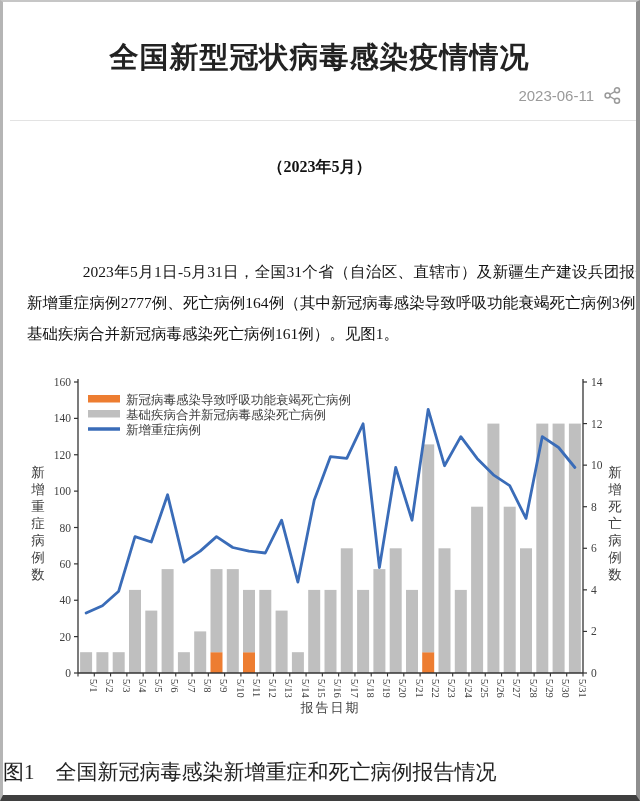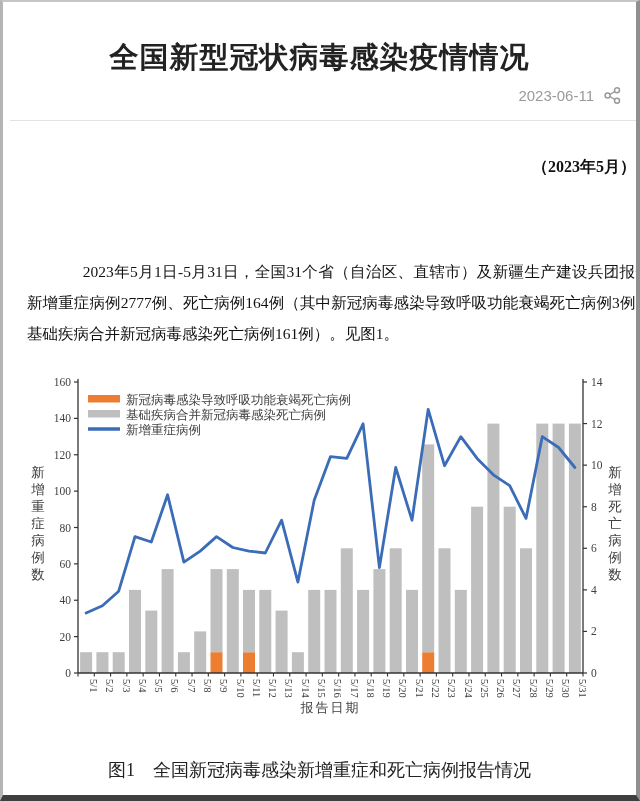--- a/index.html
+++ b/index.html
@@ -14,28 +14,28 @@
     font-family:"Liberation Sans","DejaVu Sans",sans-serif;
     font-size:29px;font-weight:600;letter-spacing:1px;color:#222;
   }
   .meta-row{
     position:absolute;top:84px;right:14px;display:flex;align-items:center;gap:9px;
     font-family:"Liberation Sans","DejaVu Sans",sans-serif;
     font-size:15px;color:#9a9a9a;
   }
   .share-btn{display:inline-flex;align-items:center;cursor:pointer;}
   .divider{position:absolute;top:118px;left:7px;width:626px;border-top:1px solid #e3e3e3;}
-  .subtitle{position:absolute;top:155px;left:0;width:100%;text-align:right;font-size:16px;font-weight:bold;color:#111;font-family:Liberation Serif, serif;}
+  .subtitle{position:absolute;top:155px;left:0;width:100%;text-align:center;font-size:16px;font-weight:bold;color:#111;font-family:Liberation Serif, serif;}
   .heading{position:absolute;top:202px;left:8px;right:8px;font-size:15.5px;font-weight:bold;color:#111;margin:0;padding-left:25px;}
   .para{
     position:absolute;top:238px;left:8px;width:624px;margin:16px;
     font-size:15.5px;line-height:31px;text-align:justify;text-indent:3.6em;color:#111;
   }
   .chart-wrap{position:absolute;top:373px;left:20px;width:610px;height:345px;background:#fff;}
-  .caption{position:absolute;top:756px;left:0;width:100%;text-align:center;font-size:18px;color:#222;}
+  .caption{position:absolute;top:756px;left:0;width:100%;text-align:left;font-size:21px;color:#222;}
   svg text{font-family:"Liberation Serif","DejaVu Serif",serif;}
 </style>
 </head>
 <body>
 
 <div class="page">
 
   <h1 class="title">全国新型冠状病毒感染疫情情况</h1>
 
   <div class="meta-row">

